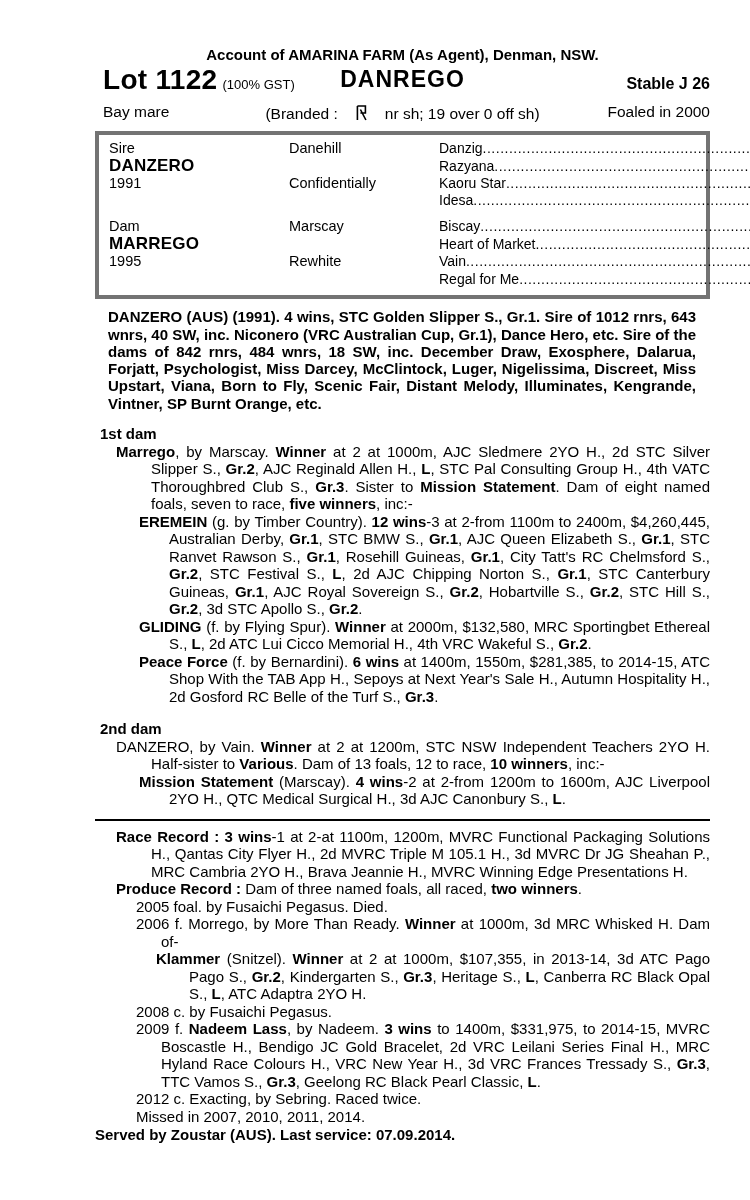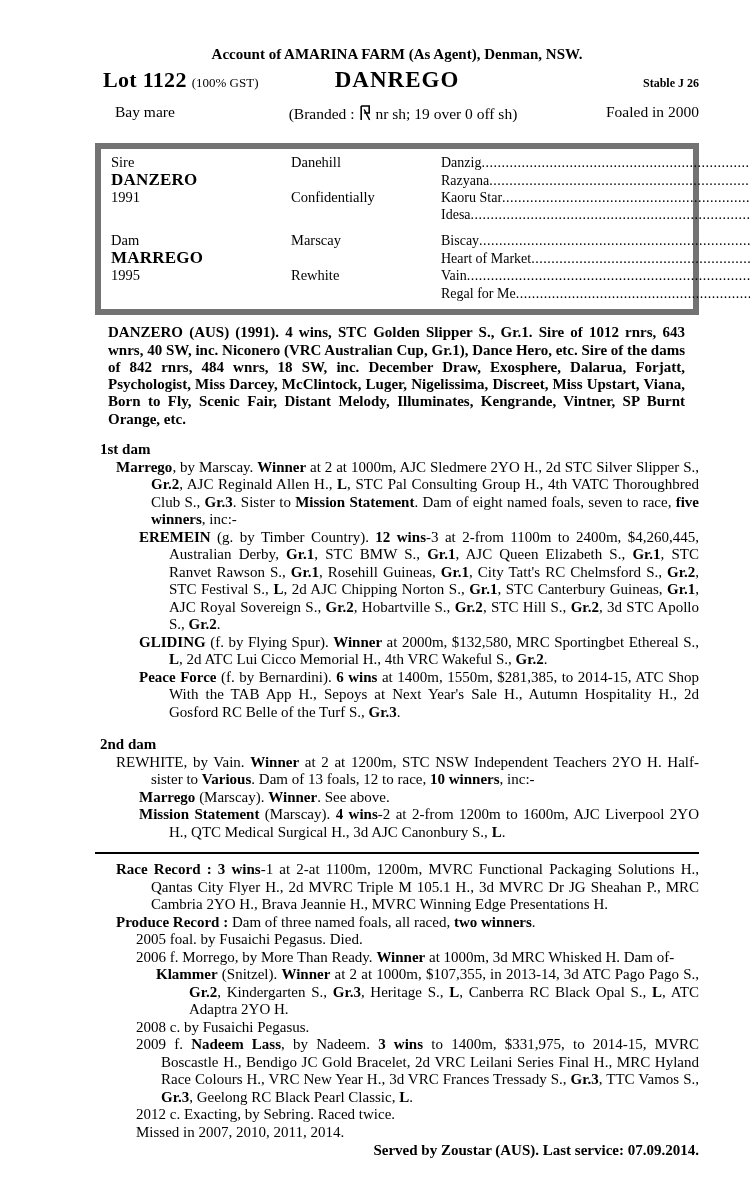--- a/index.html
+++ b/index.html
@@ -3,37 +3,37 @@
 <meta charset="utf-8">
 <style>
   * { margin:0; padding:0; box-sizing:border-box; }
   html,body { width:750px; background:#fff; }
   body {
     height:1200px; overflow:hidden; color:#000;
     font-family:"Liberation Sans","DejaVu Sans",sans-serif;
     font-size:15px; line-height:17.5px;
     -webkit-font-smoothing:antialiased;
   }
-  .page { padding:46px 51px 0 95px;font-family:Liberation Serif, serif; }
+  .page { padding:46px 40px 0 95px; }
   b { font-weight:700; }
 
   
   .account { text-align:center; font-weight:700; font-size:15px; margin-bottom:7px; }
   .lot-row { position:relative; display:flex; justify-content:space-between; align-items:baseline; height:30px; margin-bottom:2px; padding-left:8px; }
-  .lot-num { font-size:22px; font-weight:700; letter-spacing:.3px; }
+  .lot-num { font-size:28px; font-weight:700; letter-spacing:.3px; }
   .gst { font-size:13px; margin-left:5px; }
   .horse-name { position:absolute; left:50%; transform:translateX(-50%); font-size:23px; font-weight:700; letter-spacing:1px; }
-  .stable { font-size:12px; font-weight:700; }
-  .bay-row { position:relative; display:flex; justify-content:space-between; align-items:baseline; height:22px; padding-left:8px; font-size:15.5px;margin-left:12px; }
-  .branded { position:absolute; left:50%; transform:translateX(-50%); white-space:nowrap; display:inline-flex; align-items:baseline; gap:5px;text-align:right; }
+  .stable { font-size:16px; font-weight:700; }
+  .bay-row { position:relative; display:flex; justify-content:space-between; align-items:baseline; height:22px; padding-left:8px; font-size:15.5px; }
+  .branded { position:absolute; left:50%; transform:translateX(-50%); white-space:nowrap; display:inline-flex; align-items:baseline; gap:18px;text-align:right; }
   .brand-svg { width:11px; height:16px; position:relative; top:2px; }
 
   
   .ped-box {
-    border:6px solid #737373; margin-top:18px; padding:5px 8px 7px 10px;
+    border:4px solid #737373; margin-top:6px; padding:5px 8px 7px 10px;
     display:grid; grid-template-columns:180px 150px 1fr;
     grid-template-rows:repeat(4,17.6px) 8px repeat(4,17.6px);
     align-items:baseline;
   }
   .ped-box > div { line-height:17.6px; }
   .c1 { grid-column:1; } .c2 { grid-column:2; } .c3 { grid-column:3; }
   .gr1{grid-row:1}.gr2{grid-row:2}.gr3{grid-row:3}.gr4{grid-row:4}
   .gr6{grid-row:6}.gr7{grid-row:7}.gr8{grid-row:8}.gr9{grid-row:9}
   .ped-label, .ped-year, .ped-parent { font-size:14.5px; }
   .ped-name { font-size:17px; font-weight:700; letter-spacing:.2px; }
@@ -50,21 +50,21 @@
   
   .p { text-align:justify;margin-left:16px; }
   .heading { font-weight:700; padding-left:5px; }
   .gap-lg { margin-top:13px; }
   .gap-sm { margin-top:15px; }
   .lvl1 { padding-left:40px; text-indent:-35px; }
   .lvl2 { padding-left:58px; text-indent:-30px; }
   .prod { padding-left:50px; text-indent:-25px; }
   .prod-deep { padding-left:78px; text-indent:-33px; }
   .rule { border-top:2px solid #000; margin:11px 0 7px 0; }
-  .footer { text-align:right; font-weight:700; margin-top:1px; }
+  .footer { text-align:left; font-weight:700; margin-top:1px; }
 </style>
 </head>
 <body>
 
 <div class="page">
 
   <div class="account">Account of AMARINA FARM (As Agent), Denman, NSW.</div>
 
   <div class="lot-row">
     <div>
@@ -135,22 +135,21 @@
 
   <div class="summary">DANZERO (AUS) (1991). 4 wins, STC Golden Slipper S., Gr.1. Sire of 1012 rnrs, 643 wnrs, 40 SW, inc. Niconero (VRC Australian Cup, Gr.1), Dance Hero, etc. Sire of the dams of 842 rnrs, 484 wnrs, 18 SW, inc. December Draw, Exosphere, Dalarua, Forjatt, Psychologist, Miss Darcey, McClintock, Luger, Nigelissima, Discreet, Miss Upstart, Viana, Born to Fly, Scenic Fair, Distant Melody, Illuminates, Kengrande, Vintner, SP Burnt Orange, etc.</div>
 
   <div class="heading gap-lg">1st dam</div>
   <p class="p lvl1"><b>Marrego</b><span>, by Marscay. </span><b>Winner</b><span> at 2 at 1000m, AJC Sledmere 2YO H., 2d STC Silver Slipper S., </span><b>Gr.2</b><span>, AJC Reginald Allen H., </span><b>L</b><span>, STC Pal Consulting Group H., 4th VATC Thoroughbred Club S., </span><b>Gr.3</b><span>. Sister to </span><b>Mission Statement</b><span>. Dam of eight named foals, seven to race, </span><b>five winners</b><span>, inc:-</span></p>
   <p class="p lvl2"><b>EREMEIN</b><span> (g. by Timber Country). </span><b>12 wins</b><span>-3 at 2-from 1100m to 2400m, $4,260,445, Australian Derby, </span><b>Gr.1</b><span>, STC BMW S., </span><b>Gr.1</b><span>, AJC Queen Elizabeth S., </span><b>Gr.1</b><span>, STC Ranvet Rawson S., </span><b>Gr.1</b><span>, Rosehill Guineas, </span><b>Gr.1</b><span>, City Tatt's RC Chelmsford S., </span><b>Gr.2</b><span>, STC Festival S., </span><b>L</b><span>, 2d AJC Chipping Norton S., </span><b>Gr.1</b><span>, STC Canterbury Guineas, </span><b>Gr.1</b><span>, AJC Royal Sovereign S., </span><b>Gr.2</b><span>, Hobartville S., </span><b>Gr.2</b><span>, STC Hill S., </span><b>Gr.2</b><span>, 3d STC Apollo S., </span><b>Gr.2</b><span>.</span></p>
   <p class="p lvl2"><b>GLIDING</b><span> (f. by Flying Spur). </span><b>Winner</b><span> at 2000m, $132,580, MRC Sportingbet Ethereal S., </span><b>L</b><span>, 2d ATC Lui Cicco Memorial H., 4th VRC Wakeful S., </span><b>Gr.2</b><span>.</span></p>
   <p class="p lvl2"><b>Peace Force</b><span> (f. by Bernardini). </span><b>6 wins</b><span> at 1400m, 1550m, $281,385, to 2014-15, ATC Shop With the TAB App H., Sepoys at Next Year's Sale H., Autumn Hospitality H., 2d Gosford RC Belle of the Turf S., </span><b>Gr.3</b><span>.</span></p>
 
   <div class="heading gap-sm">2nd dam</div>
-  <p class="p lvl1"><span>REWHITE, by Vain. </span><b>Winner</b><span> at 2 at 1200m, STC NSW Independent Teachers 2YO H. Half-sister to </span><b>Various</b><span>. Dam of 13 foals, 12 to race, </span><b>10 winners</b><span>, inc:-</span></p>
-  <p class="p lvl2"><b>Marrego</b><span> (Marscay). </span><b>Winner</b><span>. See above.</span></p>
+  <p class="p lvl1"><span>DANZERO, by Vain. </span><b>Winner</b><span> at 2 at 1200m, STC NSW Independent Teachers 2YO H. Half-sister to </span><b>Various</b><span>. Dam of 13 foals, 12 to race, </span><b>10 winners</b><span>, inc:-</span></p>
   <p class="p lvl2"><b>Mission Statement</b><span> (Marscay). </span><b>4 wins</b><span>-2 at 2-from 1200m to 1600m, AJC Liverpool 2YO H., QTC Medical Surgical H., 3d AJC Canonbury S., </span><b>L</b><span>.</span></p>
 
   <div class="rule"></div>
   <p class="p lvl1"><b>Race Record : 3 wins</b><span>-1 at 2-at 1100m, 1200m, MVRC Functional Packaging Solutions H., Qantas City Flyer H., 2d MVRC Triple M 105.1 H., 3d MVRC Dr JG Sheahan P., MRC Cambria 2YO H., Brava Jeannie H., MVRC Winning Edge Presentations H.</span></p>
   <p class="p lvl1"><b>Produce Record : </b><span>Dam of three named foals, all raced, </span><b>two winners</b><span>.</span></p>
   <p class="p prod"><span>2005 foal. by Fusaichi Pegasus. Died.</span></p>
   <p class="p prod"><span>2006 f. Morrego, by More Than Ready. </span><b>Winner</b><span> at 1000m, 3d MRC Whisked H. Dam of-</span></p>
   <p class="p prod-deep"><b>Klammer</b><span> (Snitzel). </span><b>Winner</b><span> at 2 at 1000m, $107,355, in 2013-14, 3d ATC Pago Pago S., </span><b>Gr.2</b><span>, Kindergarten S., </span><b>Gr.3</b><span>, Heritage S., </span><b>L</b><span>, Canberra RC Black Opal S., </span><b>L</b><span>, ATC Adaptra 2YO H.</span></p>
   <p class="p prod"><span>2008 c. by Fusaichi Pegasus.</span></p>
   <p class="p prod"><span>2009 f. </span><b>Nadeem Lass</b><span>, by Nadeem. </span><b>3 wins</b><span> to 1400m, $331,975, to 2014-15, MVRC Boscastle H., Bendigo JC Gold Bracelet, 2d VRC Leilani Series Final H., MRC Hyland Race Colours H., VRC New Year H., 3d VRC Frances Tressady S., </span><b>Gr.3</b><span>, TTC Vamos S., </span><b>Gr.3</b><span>, Geelong RC Black Pearl Classic, </span><b>L</b><span>.</span></p>

